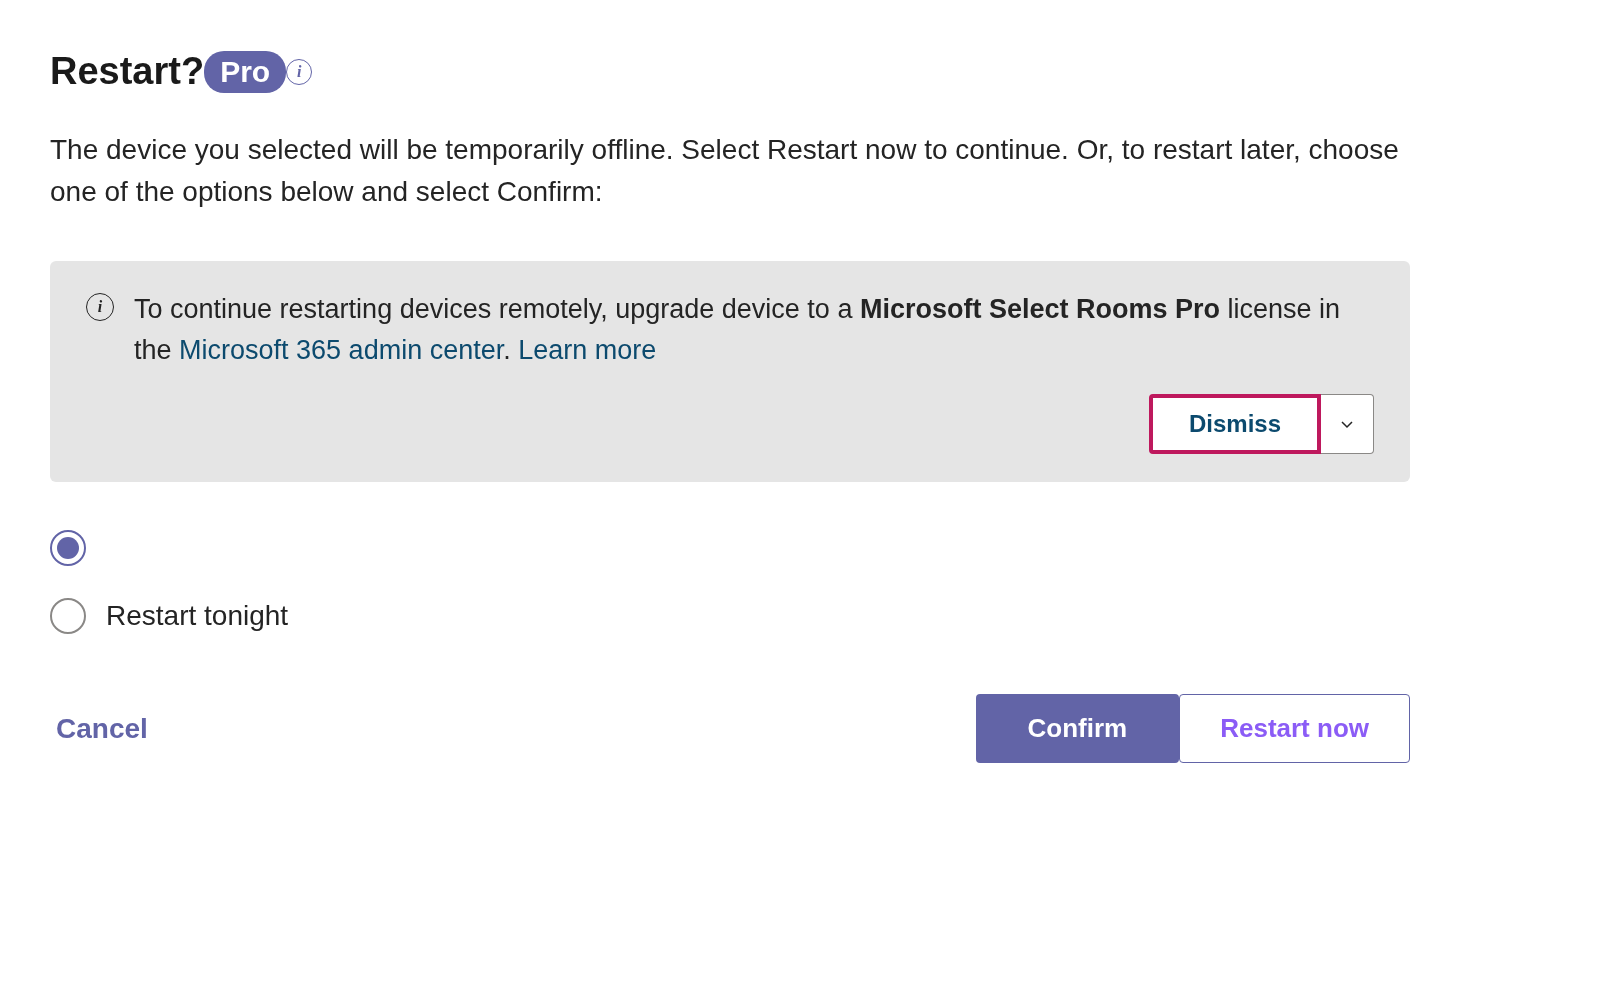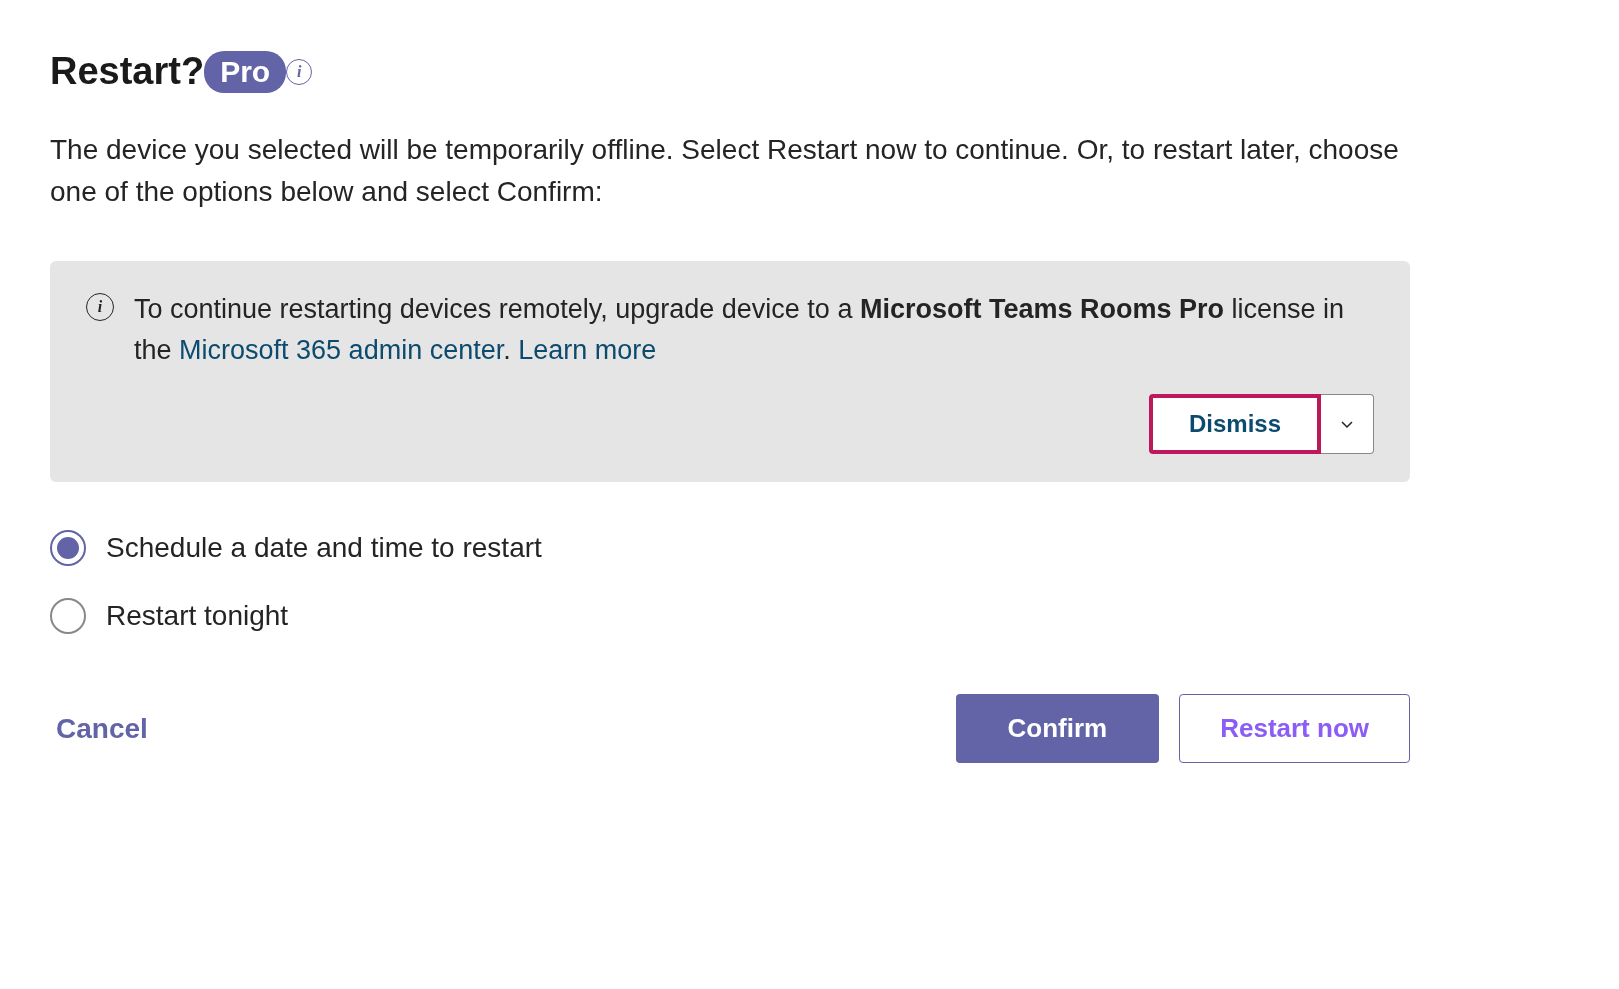--- a/index.html
+++ b/index.html
@@ -196,21 +196,20 @@
       color: #6264A7;
       font-size: 28px;
       font-weight: 600;
       cursor: pointer;
       text-decoration: none;
       padding-left: 6px;
     }
     
     .footer-buttons {
       display: flex;
-      gap: 20px;
     }
     
     .btn-primary {
       background: #6264A7;
       color: #ffffff;
       border: none;
       border-radius: 4px;
       padding: 18px 52px;
       font-size: 26px;
       font-weight: 600;
@@ -240,41 +239,40 @@
     <span class="pro-badge">Pro</span>
     <span class="info-icon">i</span>
   </div>
 
   <p class="description">The device you selected will be temporarily offline. Select Restart now to continue. Or, to restart later, choose one of the options below and select Confirm:</p>
 
   <div class="info-banner">
     <div class="banner-content">
       <span class="banner-info-icon">i</span>
       <p class="banner-text">
-        <span>To continue restarting devices remotely, upgrade device to a </span><strong>Microsoft Teams Rooms Pro</strong><span> license in the </span><a class="banner-link">Microsoft 365 admin center</a><span>. </span><a class="banner-link">Learn more</a>
+        <span>To continue restarting devices remotely, upgrade device to a </span><strong>Microsoft Select Rooms Pro</strong><span> license in the </span><a class="banner-link">Microsoft 365 admin center</a><span>. </span><a class="banner-link">Learn more</a>
       </p>
     </div>
     <div class="banner-actions">
       <div class="dismiss-group">
         <button class="dismiss-button">Dismiss</button>
         <button class="dismiss-dropdown">
           <svg class="chevron-down" viewBox="0 0 16 16" fill="none" stroke="#242424" stroke-width="1.5">
             <path d="M3 6 L8 11 L13 6"></path>
           </svg>
         </button>
       </div>
     </div>
   </div>
 
   <div class="radio-options">
     <div class="radio-option">
       <span class="radio-circle">
         <span class="radio-inner"></span>
       </span>
-      <span class="radio-label">Schedule a date and time to restart</span>
     </div>
     <div class="radio-option">
       <span class="radio-circle unselected"></span>
       <span class="radio-label">Restart tonight</span>
     </div>
   </div>
 
   <div class="footer">
     <a class="cancel-link">Cancel</a>
     <div class="footer-buttons">

